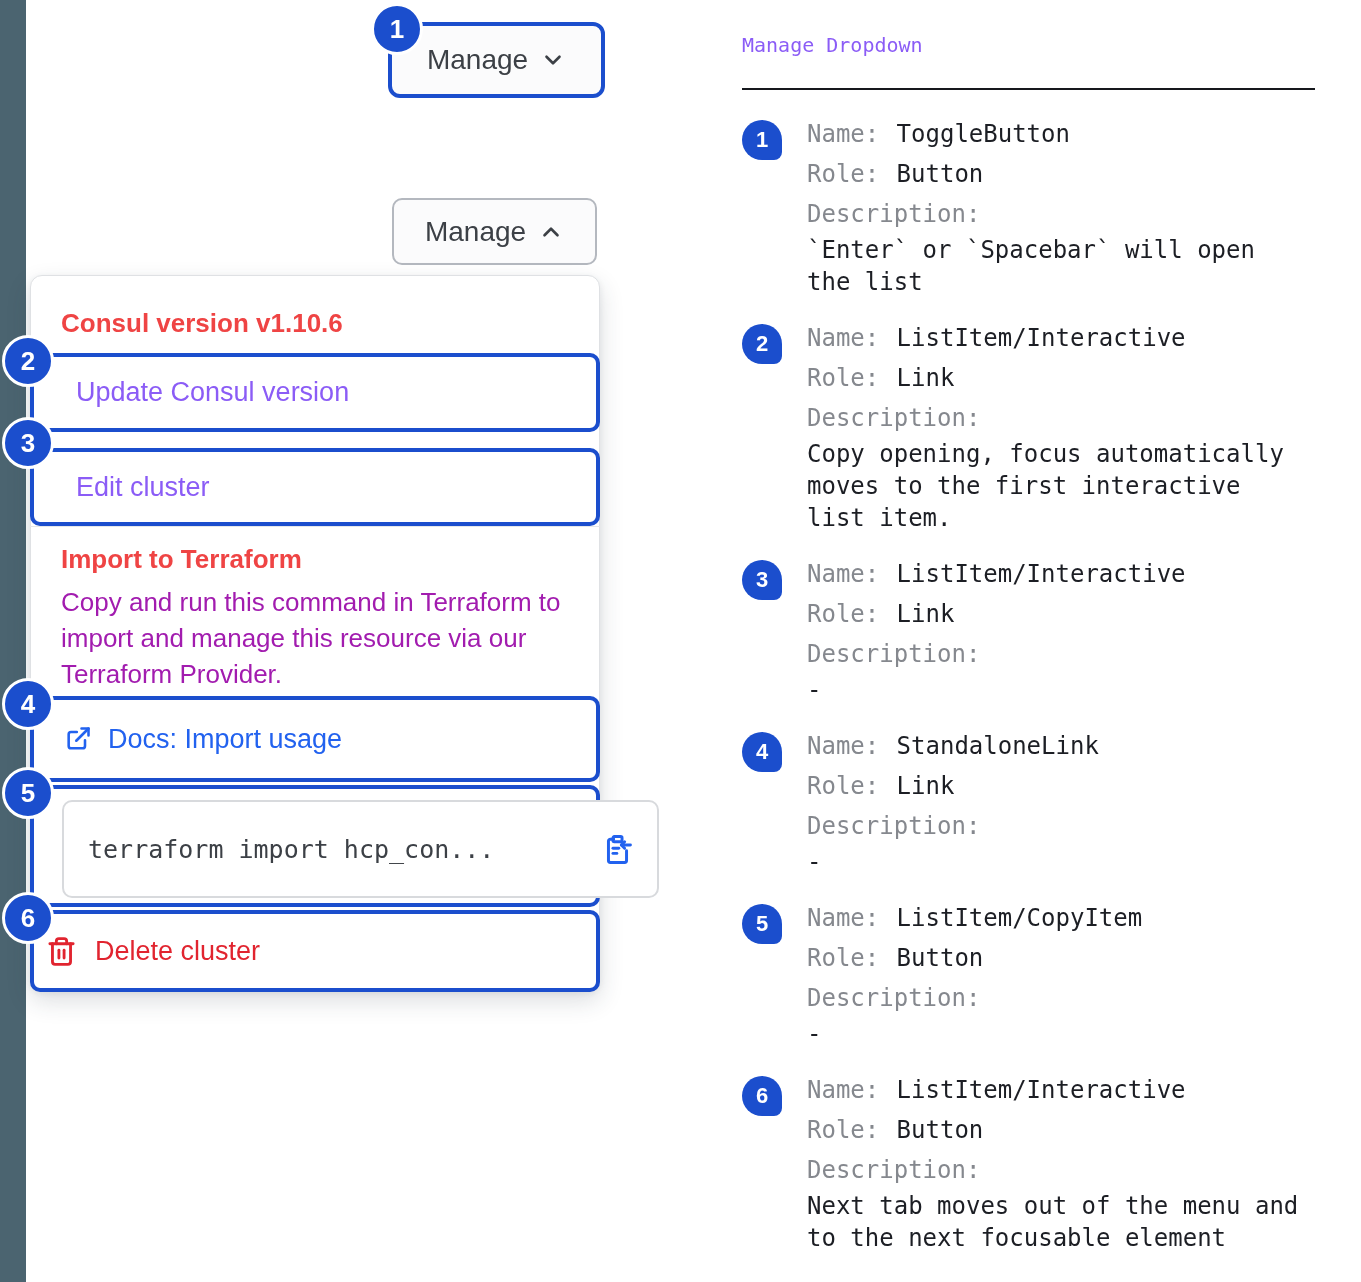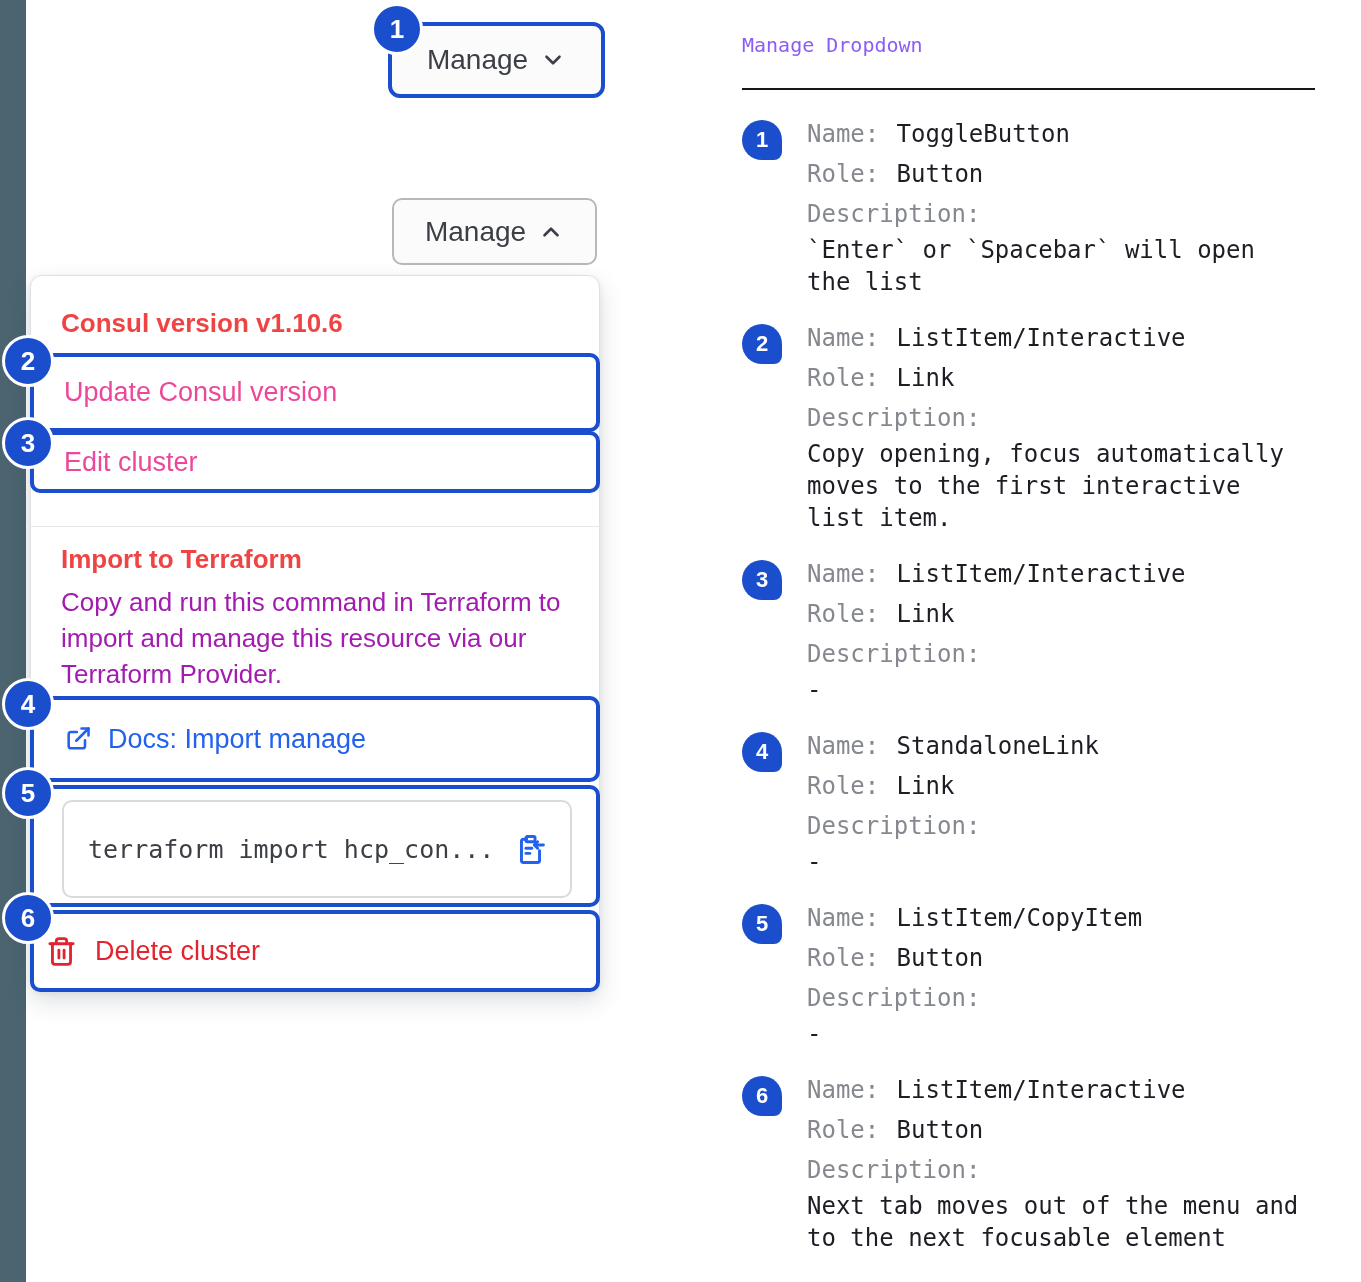--- a/index.html
+++ b/index.html
@@ -31,30 +31,30 @@
   .panel {
     position:absolute; left:30px; top:275px; width:570px; height:716px;
     background:#ffffff; border:1px solid #dfe1e4; border-radius:12px;
     box-shadow:0 10px 24px rgba(40,50,60,0.16), 0 2px 6px rgba(40,50,60,0.08);
   }
   .focus-box {
     position:absolute; left:0; width:570px; margin-left:-1px;
     border:4px solid #1b4ecd; border-radius:10px; background:transparent;
     display:flex; align-items:center; z-index:3;
   }
-  .menu-text { font-size:27px; color:#ec4899; padding-left:30px; }
+  .menu-text { font-size:27px; color:#8b5cf6; padding-left:42px; }
   .panel-h { position:absolute; left:30px; font-size:26px; font-weight:bold; color:#ef4444; }
   .panel-p { position:absolute; left:30px; width:508px; font-size:26px; line-height:36px; color:#a21caf; }
   .divider { position:absolute; left:0; width:570px; margin-left:-1px; height:1px; background:#e5e7e9; }
 
   .link-row { display:flex; align-items:center; gap:16px; padding-left:30px; color:#2262ef; font-size:27px; font-weight:500; }
   .danger-row { display:flex; align-items:center; gap:18px; padding-left:12px; color:#e1242f; font-size:27px; font-weight:500; }
 
   .code-box {
-    position:absolute; left:28px; top:11px; width:510px; height:98px;
+    position:absolute; left:28px; top:11px; width:597px; height:98px;
     border:2px solid #d8dadd; border-radius:10px; background:#ffffff;
     display:flex; align-items:center; justify-content:space-between; padding:0 24px;
   }
   .code-text { font-family:"DejaVu Sans Mono", monospace; font-size:25px; color:#3c4046; }
   .icon-24 { width:28px; height:28px; }
   .icon-30 { width:31px; height:31px; }
 
   
   .legend { position:absolute; left:742px; top:28px; width:575px; font-family:"DejaVu Sans Mono", monospace; }
   .legend-title { font-size:20px; line-height:34px; color:#8b5cf6; }
@@ -95,38 +95,38 @@
   </div>
 
   <div class="panel">
 
     <div class="panel-h" style="top:32px;">Consul version v1.10.6</div>
 
     <div class="focus-box" style="top:77px; height:79px;">
       <span class="menu-text">Update Consul version</span>
     </div>
 
-    <div class="focus-box" style="top:155px; height:62px;">
+    <div class="focus-box" style="top:172px; height:78px;">
       <span class="menu-text">Edit cluster</span>
     </div>
 
     <div class="divider" style="top:250px;"></div>
 
     <div class="panel-h" style="top:268px;">Import to Terraform</div>
 
     <div class="panel-p" style="top:308px;">Copy and run this command in Terraform to import and manage this resource via our Terraform Provider.</div>
 
     <div class="focus-box" style="top:420px; height:86px;">
       <span class="link-row">
         <svg class="icon-24" viewBox="0 0 24 24" fill="none" stroke="#2262ef" stroke-width="2.2" stroke-linecap="round" stroke-linejoin="round">
           <path d="M18 13v5a2 2 0 0 1-2 2H6a2 2 0 0 1-2-2V8a2 2 0 0 1 2-2h5"></path>
           <path d="M15 3h6v6"></path>
           <path d="M10.5 13.5L21 3"></path>
         </svg>
-        <span>Docs: Import manage</span>
+        <span>Docs: Import usage</span>
       </span>
     </div>
 
     <div class="focus-box" style="top:509px; height:122px;">
       <div class="code-box">
         <span class="code-text">terraform import hcp_con...</span>
         <svg class="icon-30" viewBox="0 0 24 24" fill="none" stroke="#2262ef" stroke-width="2.3" stroke-linecap="round" stroke-linejoin="round">
           <path d="M9 4H6.5A1.5 1.5 0 0 0 5 5.5v15A1.5 1.5 0 0 0 6.5 22h11a1.5 1.5 0 0 0 1.5-1.5V13"></path>
           <rect x="8.5" y="2" width="7" height="4" rx="1"></rect>
           <path d="M8.5 11h4.5"></path>

